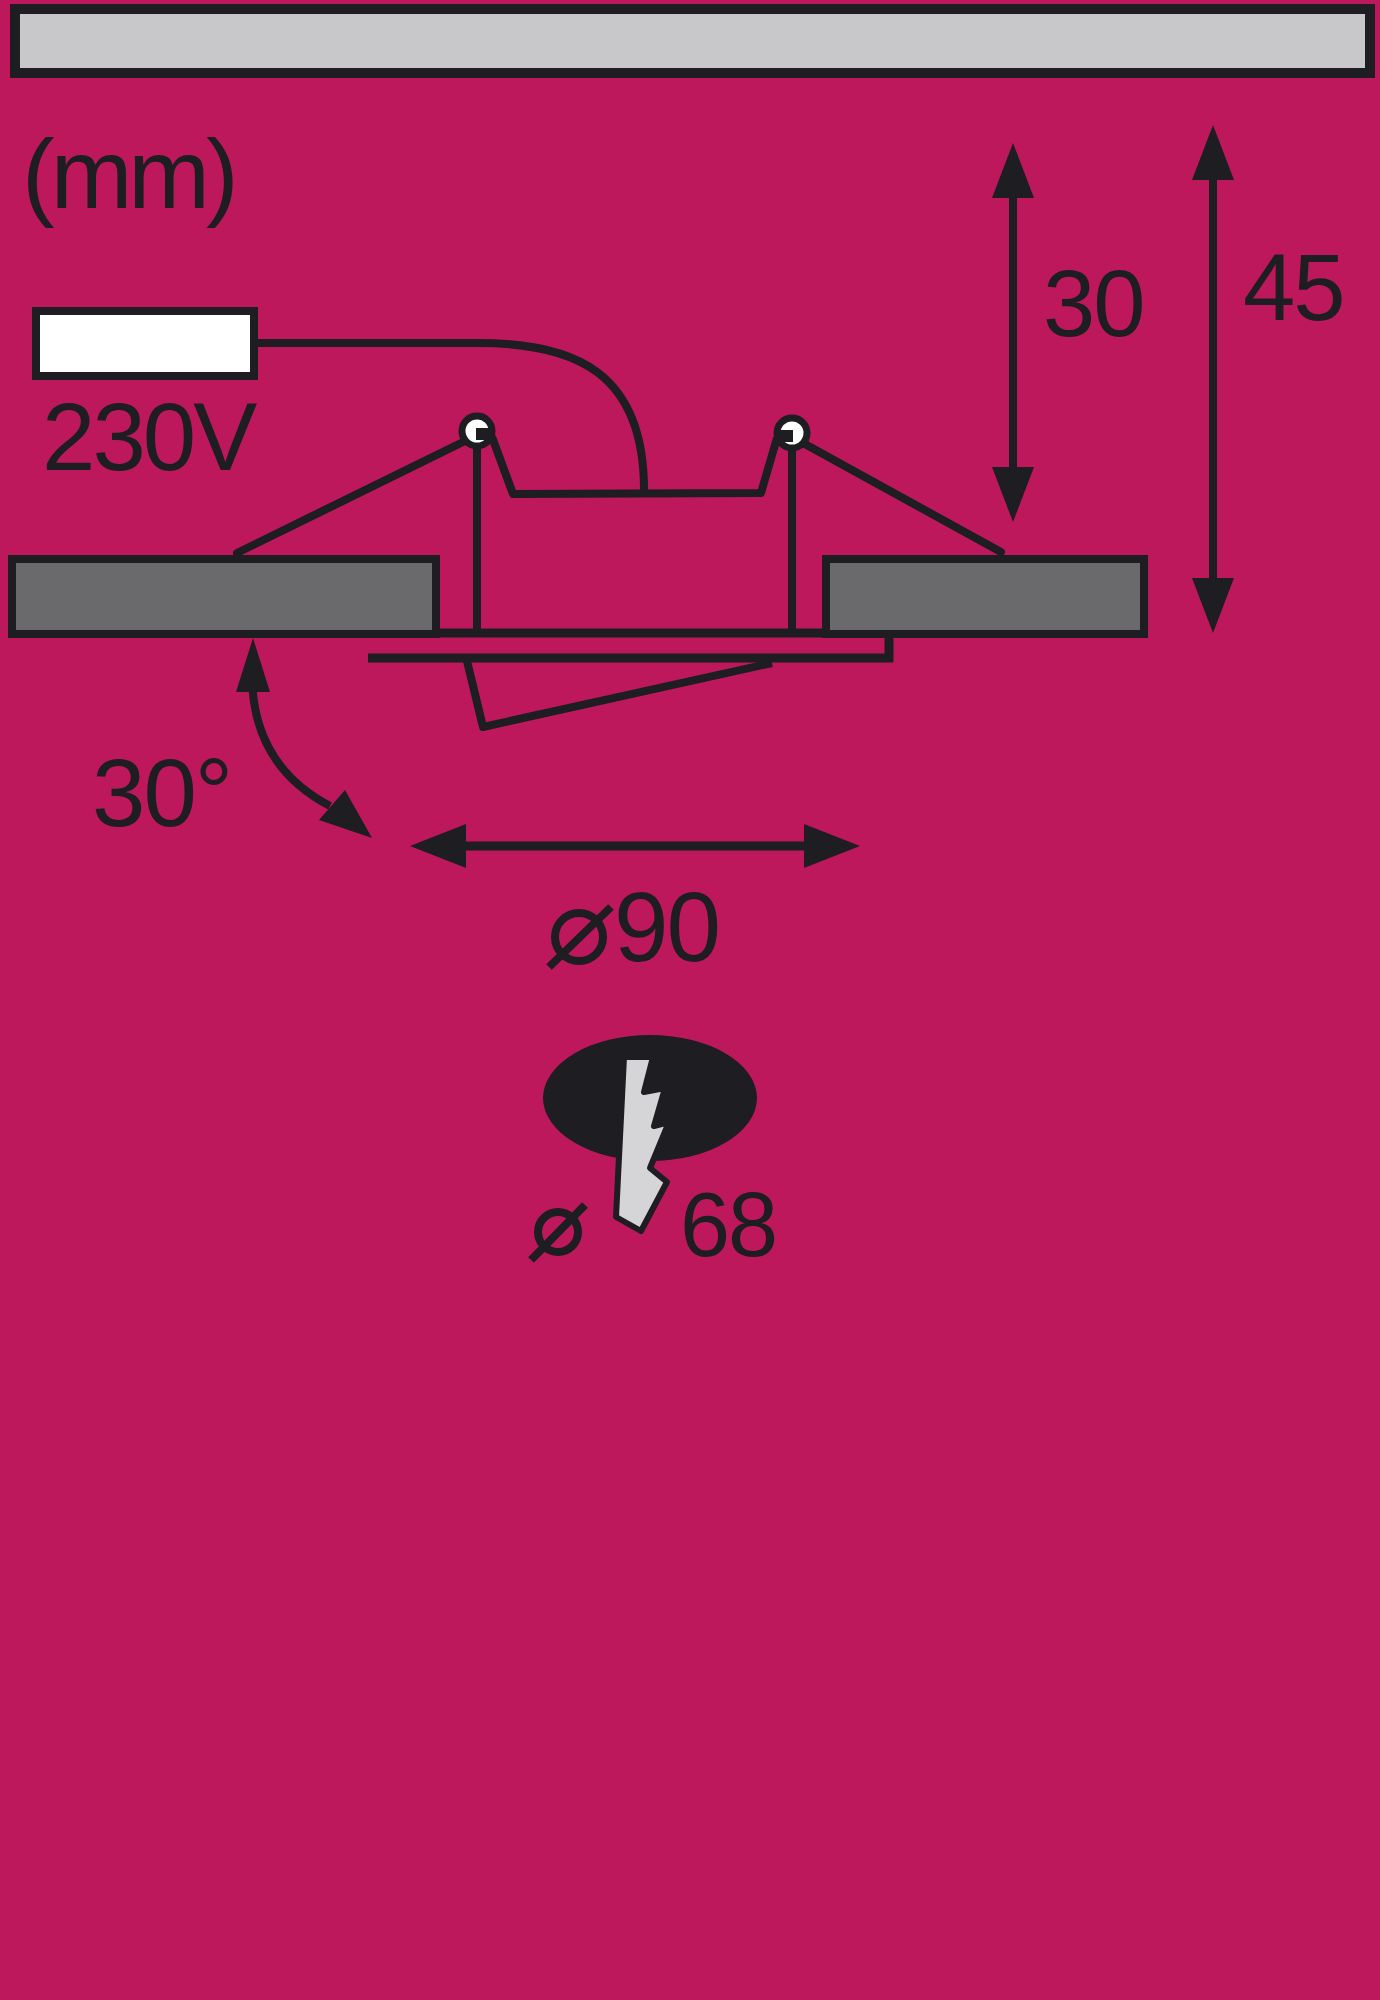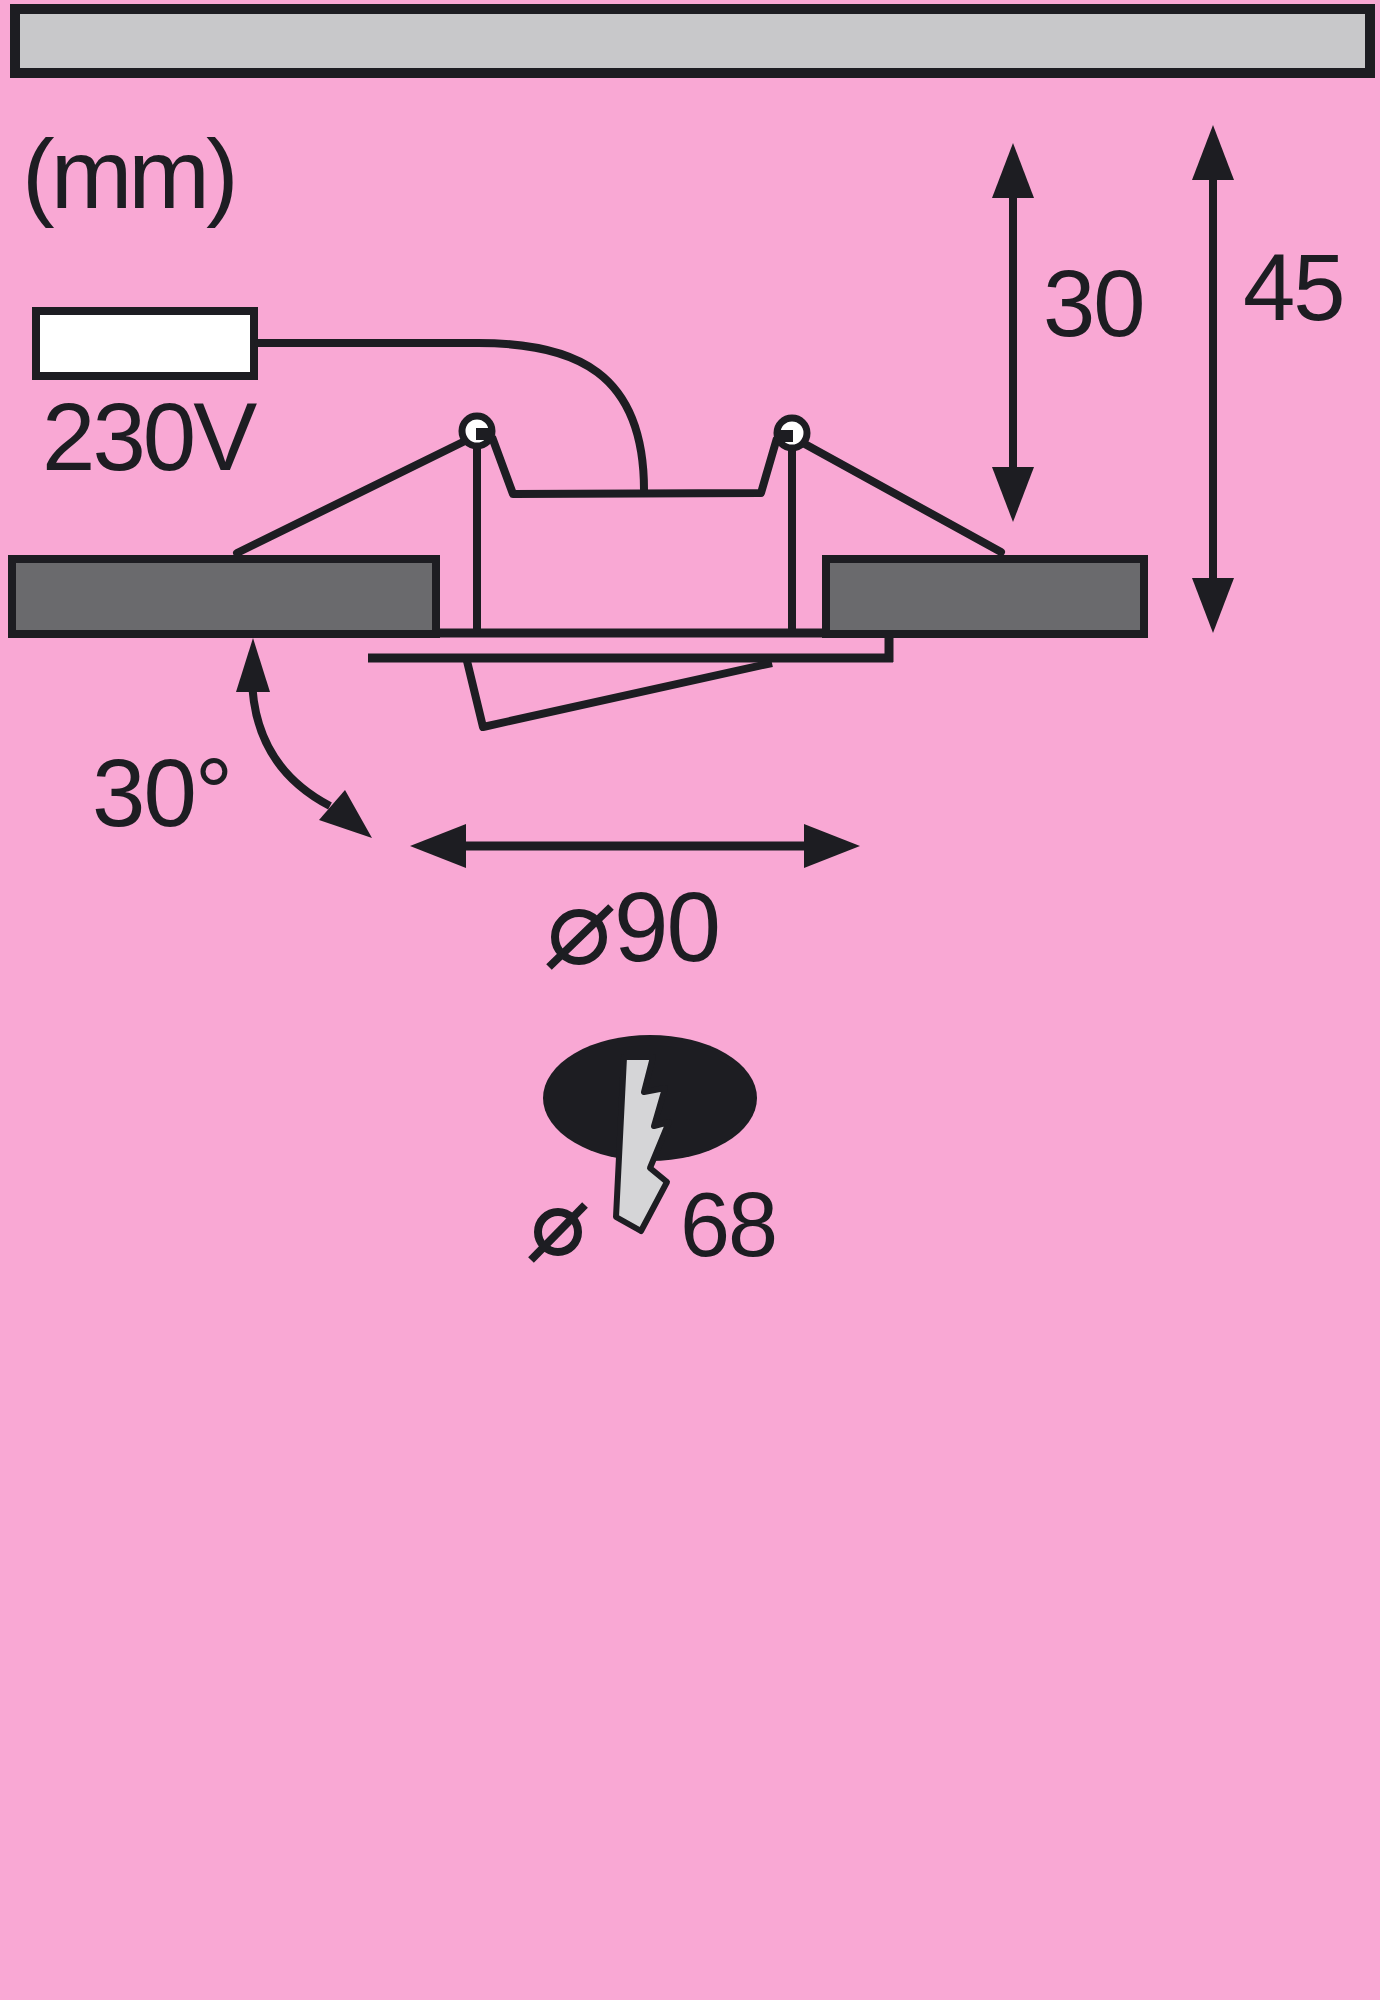--- a/index.html
+++ b/index.html
@@ -1,16 +1,16 @@
 <!DOCTYPE html>
 <html><head>
 <meta charset="utf-8">
 <style>
   html,body{margin:0;padding:0;background:#ffffff;}
-  .stage{position:relative;width:1380px;height:2000px;background:#f9a8d4;overflow:hidden;}
+  .stage{position:relative;width:1380px;height:2000px;background:#be185d;overflow:hidden;}
   svg{display:block;}
   text{font-family:"Liberation Sans", sans-serif;fill:#1d1d22;}
   .t-unit{font-size:98px;letter-spacing:-4px;}
   .t-mains{font-size:96px;letter-spacing:-3px;}
   .t-dim{font-size:94px;letter-spacing:-2px;}
   .t-angle{font-size:96px;letter-spacing:-2px;}
   .t-d90{font-size:98px;letter-spacing:-2px;}
   .t-d68{font-size:90px;letter-spacing:-2px;}
   .ln{stroke:#1d1d22;fill:none;}
   .fillblk{fill:#1d1d22;stroke:none;}

